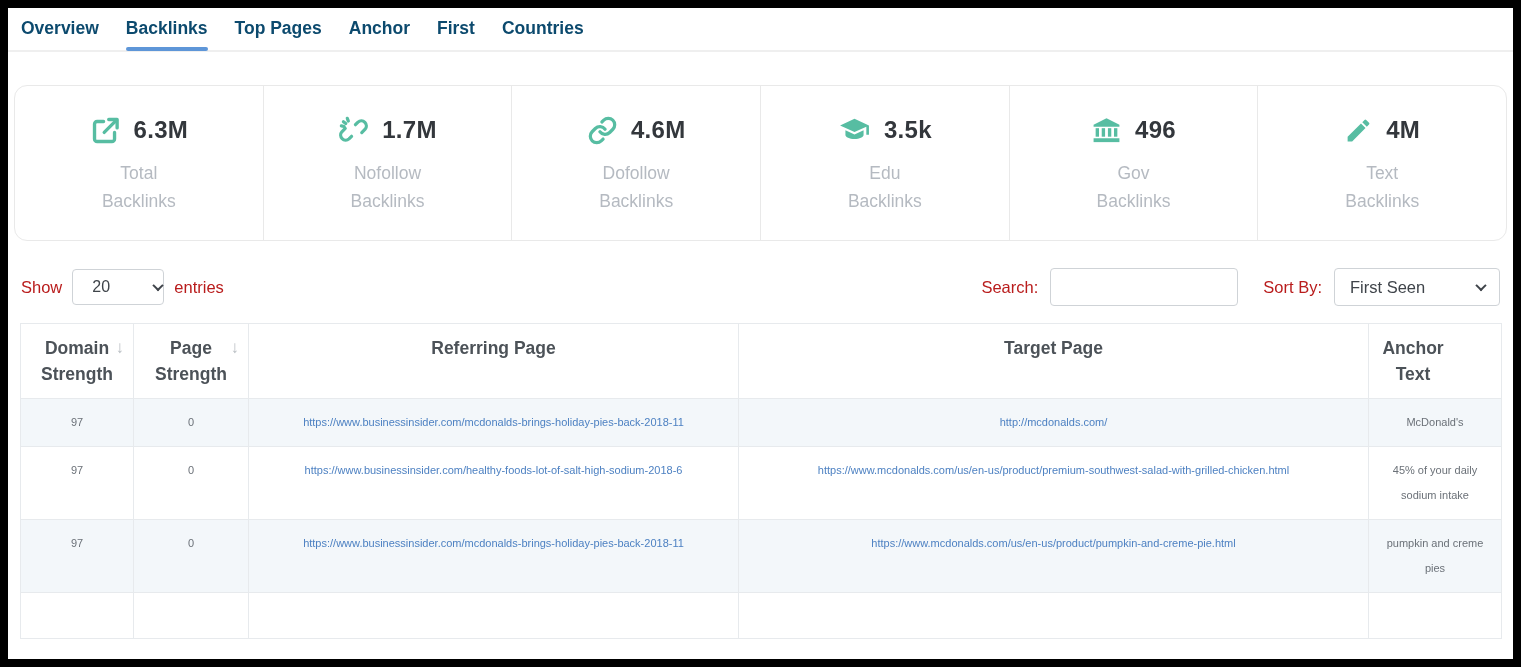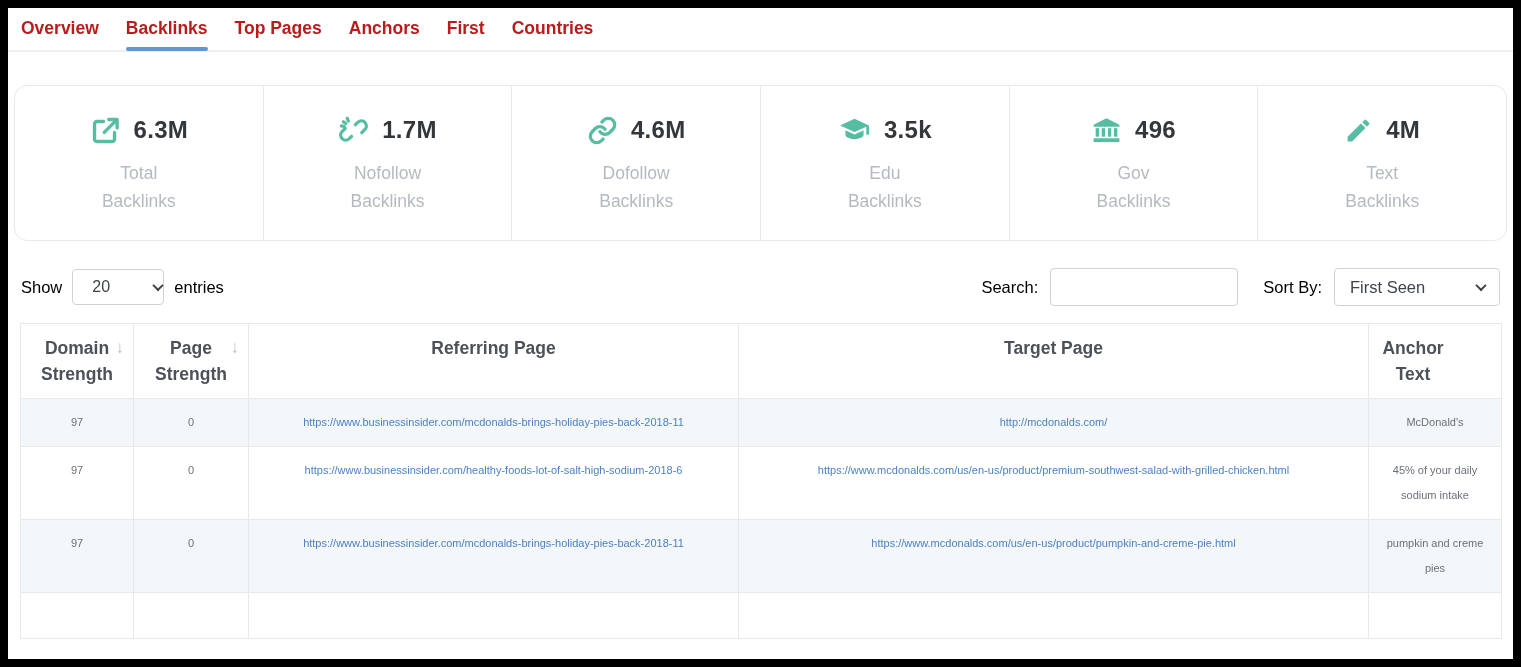--- a/index.html
+++ b/index.html
@@ -9,21 +9,21 @@
     background:#fff; overflow:hidden;
   }
 
   
   .tabbar {
     display:flex; align-items:flex-start; gap:27px;
     padding:10px 0 0 13px; height:44px;
     border-bottom:2px solid #efefef; background:#fff;
   }
   .tab {
-    position:relative; font-size:17.5px; font-weight:bold; color:#b91c1c;
+    position:relative; font-size:17.5px; font-weight:bold; color:#0c4a6e;
     padding-bottom:10px; cursor:pointer; white-space:nowrap;
   }
   .tab.active::after {
     content:""; position:absolute; left:0; right:0; bottom:-2px; height:4px;
     background:#5e96d8; border-radius:2px;
   }
 
   
   .stats-card {
     margin:33px 6px 0 6px; height:156px;
@@ -37,21 +37,21 @@
   .stat:last-child { border-right:none; }
   .stat-top { display:flex; align-items:center; gap:13px; height:34px; }
   .stat-top svg { display:block; }
   .stat-value { font-size:24px; font-weight:bold; color:#33373c; letter-spacing:.3px; }
   .stat-label { margin-top:12px; text-align:center; font-size:17.5px; color:#b5bac1; line-height:28px; }
 
   
   .controls {
     margin:27px 13px 0 13px; display:flex; align-items:center; height:38px;
   }
-  .ctl-text { font-size:16.5px; color:#000000; }
+  .ctl-text { font-size:16.5px; color:#b91c1c; }
   .fake-select {
     display:flex; align-items:center; justify-content:space-between;
     border:1px solid #cfd3d7; border-radius:4px; background:#fff;
     cursor:pointer; color:#3f444a; font-size:16px;
   }
   .show-select { width:92px; height:36px; margin:0 10px; padding:0 1px 0 19px; }
   .sort-select { width:166px; height:38px; margin-left:12px; padding:0 14px 0 15px; font-size:16.5px;gap:38px; }
   .chev {
     width:8px; height:8px; border-right:2px solid #3f444a; border-bottom:2px solid #3f444a;
     transform:rotate(45deg) translate(-1px,-1px); flex:0 0 auto;
@@ -91,21 +91,21 @@
 </style>
 </head>
 <body>
 
 <div class="frame">
 
   <div class="tabbar">
     <div class="tab">Overview</div>
     <div class="tab active">Backlinks</div>
     <div class="tab">Top Pages</div>
-    <div class="tab">Anchors</div>
+    <div class="tab">Anchor</div>
     <div class="tab">First</div>
     <div class="tab">Countries</div>
   </div>
 
   <div class="stats-card">
 
     <div class="stat">
       <div class="stat-top">
         <span>
           <svg width="31" height="31" viewBox="0 0 24 24" fill="none" stroke="#57bda2" stroke-width="2.6" stroke-linecap="round" stroke-linejoin="round">

